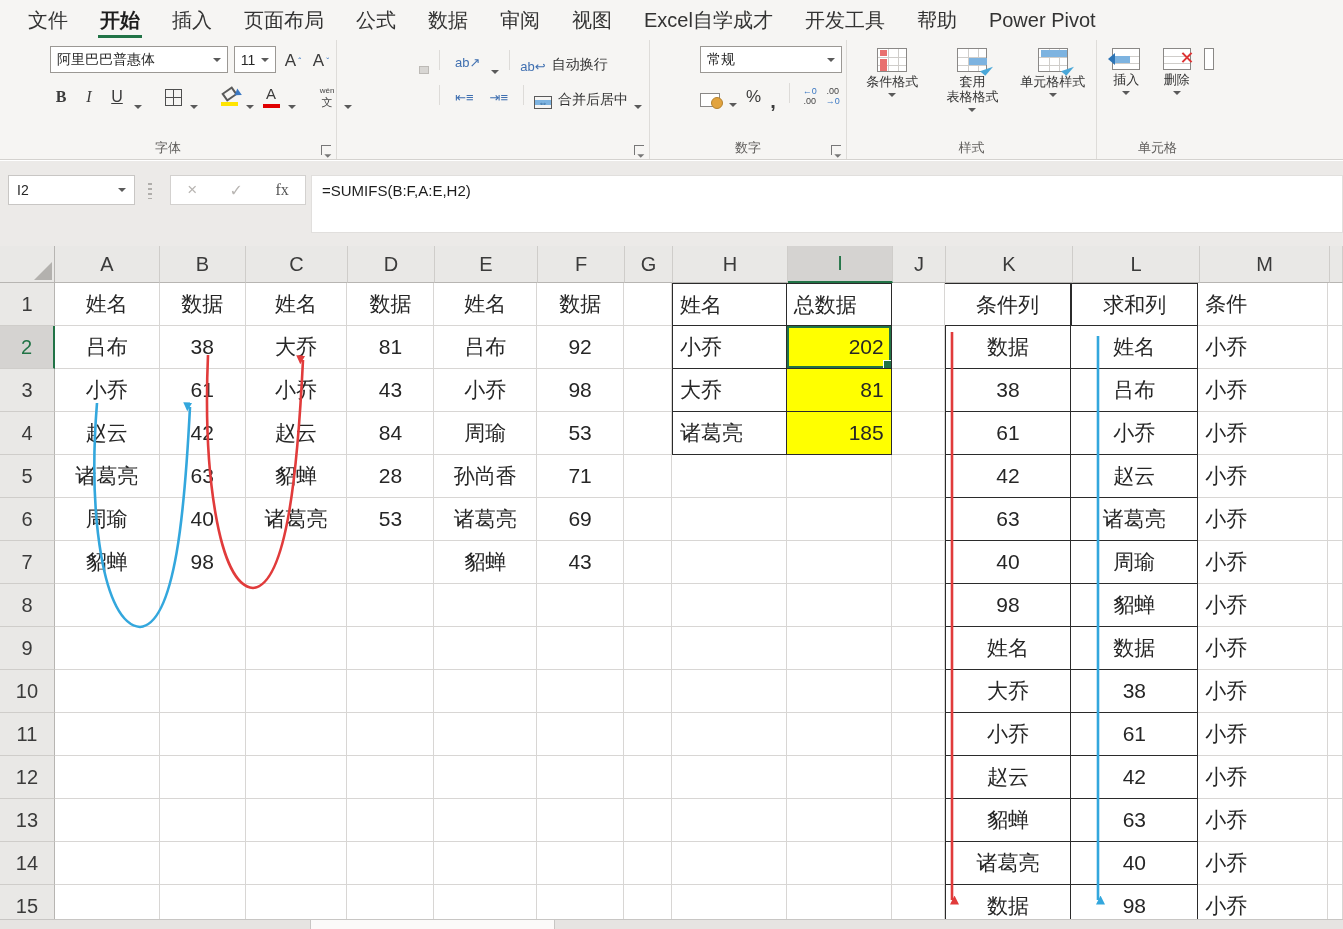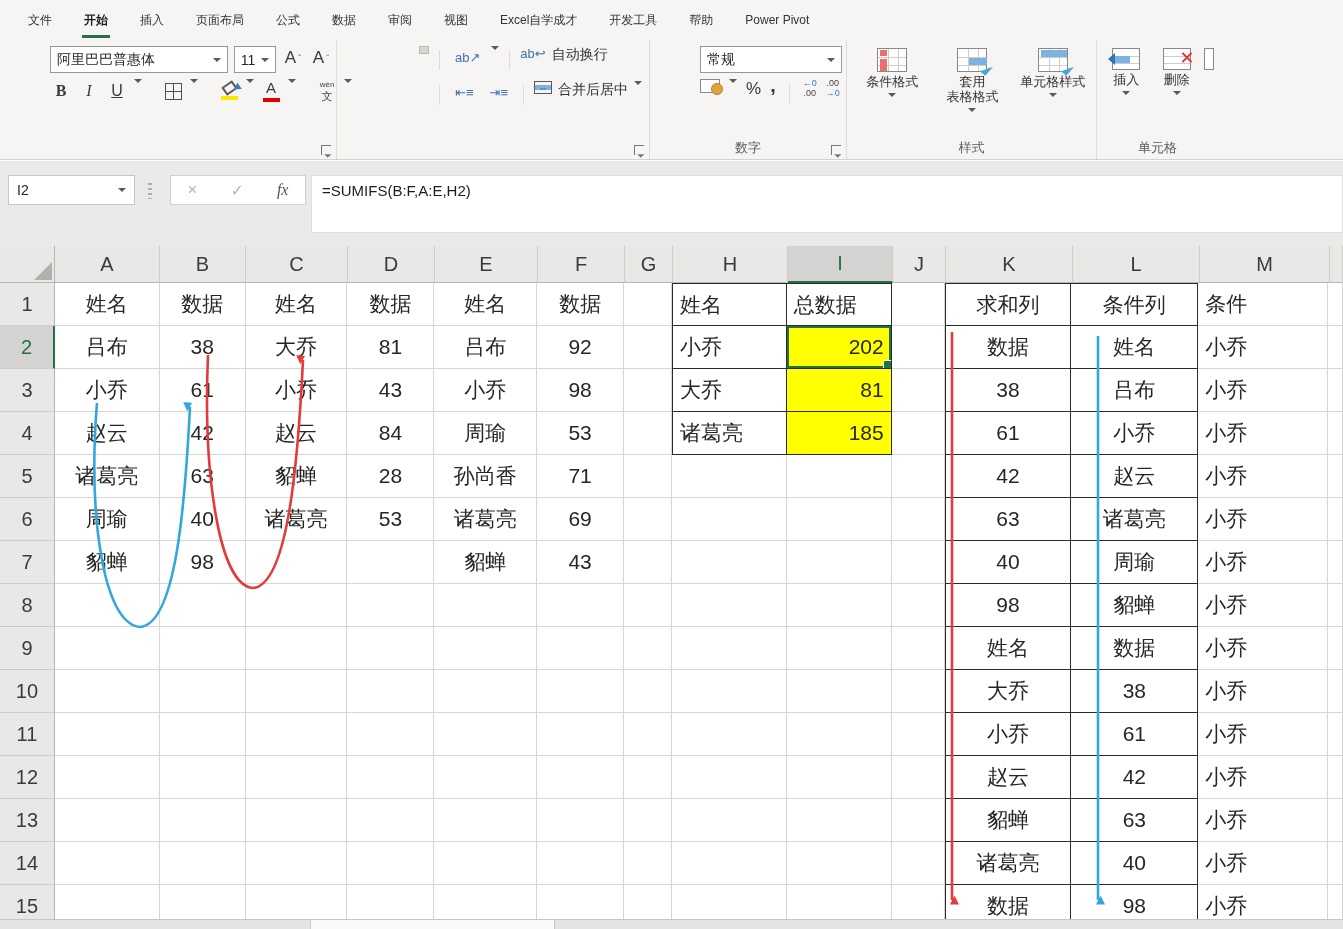--- a/index.html
+++ b/index.html
@@ -3,21 +3,21 @@
 <meta charset="utf-8">
 <style>
   * { margin:0; padding:0; box-sizing:border-box; }
   html,body { width:1343px; height:929px; }
   body { position:relative; overflow:hidden; background:#fff;
          font-family:"Liberation Sans","DejaVu Sans",sans-serif; color:#262626; }
 
   
   #tabs-row { position:absolute; top:0; left:0; right:0; height:40px; background:#f6f5f3;
               display:flex; align-items:center; padding-left:14px; gap:4px; }
-  .rtab { padding:0 14px; height:40px; display:flex; align-items:center; font-size:12px;
+  .rtab { padding:0 14px; height:40px; display:flex; align-items:center; font-size:20px;
           color:#333; cursor:default; position:relative; white-space:nowrap; }
   .rtab.active { font-weight:bold; color:#1d1d1d; }
   .rtab.active::after { content:""; position:absolute; left:12px; right:12px; bottom:2px;
           height:3px; background:#217346; }
 
   
   #ribbon { position:absolute; top:40px; left:0; right:0; height:120px; background:#f6f5f3;
             border-bottom:1px solid #d4d2cf; display:flex; }
   .group { position:relative; height:100%; border-right:1px solid #dedcd9; padding:6px 4px 20px 6px; }
   .group-label { position:absolute; bottom:2px; left:0; right:0; text-align:center;
@@ -51,21 +51,21 @@
   .copy-ic::before, .copy-ic::after { content:""; position:absolute; width:9px; height:11px;
          border:1px solid #5a5a5a; background:#fff; }
   .copy-ic::before { left:0; top:0; } .copy-ic::after { left:4px; top:3px; }
   .fmt-painter { width:15px; height:15px; position:relative; }
   .fmt-painter::before { content:""; position:absolute; left:2px; top:1px; width:10px; height:6px;
          background:#e2a33d; transform:skewX(-12deg); border-radius:1px; }
   .fmt-painter::after { content:""; position:absolute; left:6px; top:8px; width:3px; height:7px; background:#8a8886; }
 
   
   .g-font { width:337px; display:flex; flex-direction:column; gap:6px; }
-  .row-flex { display:flex; align-items:flex-start; gap:6px;padding-left:44px; }
+  .row-flex { display:flex; align-items:flex-end; gap:6px;padding-left:44px; }
   .combo { background:#fff; border:1px solid #9b9894; height:27px; display:flex; align-items:center;
            justify-content:space-between; padding:0 6px; font-size:14px; }
   .font-name-combo { width:212px; }
   .font-size-combo { width:48px; }
   .fbtn { min-width:22px; height:24px; display:flex; align-items:center; justify-content:center;
           font-size:16px; color:#3b3b3b; gap:2px; }
   .az { font-size:17px; } .az sup{ font-size:9px; color:#3b78c3; }
   .bold-b { font-weight:bold; font-family:"Liberation Serif",serif; }
   .ital-i { font-style:italic; font-family:"Liberation Serif",serif; }
   .und-u { text-decoration:underline; }
@@ -138,21 +138,21 @@
   #formula-strip { position:absolute; top:161px; left:0; right:0; height:85px; background:#eceae8; }
   #name-box { position:absolute; left:8px; top:14px; width:127px; height:30px; background:#fff;
               border:1px solid #c8c6c4; display:flex; align-items:center; justify-content:space-between;
               padding:0 8px; font-size:14px; }
   #dots-handle { position:absolute; left:148px; top:22px; width:4px; height:16px;
       background:repeating-linear-gradient(#b0aeab 0 2px, transparent 2px 5px); }
   #fx-box { position:absolute; left:170px; top:14px; width:136px; height:30px; background:#fff;
             border:1px solid #d3d1cf; display:flex; align-items:center; justify-content:space-around; }
   .fx-x { color:#b8b5b2; font-size:17px; }
   .fx-check { color:#b8b5b2; font-size:16px; }
-  .fx-fx { font-family:"Liberation Serif",serif; font-style:italic; font-size:16px; color:#555; }
+  .fx-fx { font-family:"Liberation Serif",serif; font-size:16px; color:#555; }
   #formula-field { position:absolute; left:311px; top:14px; right:0; height:58px; background:#fff;
                    border:1px solid #e1dfdd; font-size:15px; padding:6px 10px; color:#1d1d1d; }
 
   
   #grid { position:absolute; top:246px; left:0; right:0; bottom:0; background:#fff; overflow:hidden; }
   .hdr-row { display:flex; height:37px; }
   .corner { width:55px; background:#e9e8e6; border-right:1px solid #b7b5b2; border-bottom:1px solid #b7b5b2;
             position:relative; }
   .corner::after { content:""; position:absolute; right:2px; bottom:2px; width:0; height:0;
             border-left:18px solid transparent; border-bottom:18px solid #b3b1ae; }
@@ -236,20 +236,21 @@
         <span class="color-bar" style="background:#e00000"></span>
       </span>
       <span class="caret"></span>
       <span class="sep-v" style="height:22px"></span>
       <span class="fbtn wen">
         <span class="t1">wén</span>
         <span class="t2">文</span>
       </span>
       <span class="caret"></span>
     </div>
+    <div class="group-label">字体</div>
     <span class="launcher"></span>
   </div>
 
   <div class="group g-align">
     <div class="row-flex">
       <span class="abtn"><span class="bars bars-3"></span></span>
       <span class="abtn"><span class="bars bars-3"></span></span>
       <span class="abtn active"><span class="bars bars-3"></span></span>
       <span class="sep-v" style="height:20px"></span>
       <span class="abtn icon-txt">ab↗</span>
@@ -384,22 +385,22 @@
       <div class="cell c-center" style="width: 105px;">姓名</div>
       <div class="cell c-center" style="width: 86px;">数据</div>
       <div class="cell c-center" style="width: 102px;">姓名</div>
       <div class="cell c-center" style="width: 87px;">数据</div>
       <div class="cell c-center" style="width: 103px;">姓名</div>
       <div class="cell c-center" style="width: 87px;">数据</div>
       <div class="cell c-center" style="width: 48px;"></div>
       <div class="cell dk dk-l dk-t" style="width: 115px;">姓名</div>
       <div class="cell dk dk-t" style="width: 105px;">总数据</div>
       <div class="cell c-center" style="width: 53px;"></div>
+      <div class="cell c-center dk dk-t" style="width: 127px;">条件列</div>
       <div class="cell c-center dk dk-l dk-t" style="width: 127px;">求和列</div>
-      <div class="cell c-center dk dk-t" style="width: 127px;">条件列</div>
       <div class="cell" style="width: 130px;">条件</div>
       <div class="cell c-center" style="width: 13px;"></div>
     </div>
     <div class="grow">
       <div class="rhdr sel">2</div>
       <div class="cell c-center" style="width: 105px;">吕布</div>
       <div class="cell c-center" style="width: 86px;">38</div>
       <div class="cell c-center" style="width: 102px;">大乔</div>
       <div class="cell c-center" style="width: 87px;">81</div>
       <div class="cell c-center" style="width: 103px;">吕布</div>

